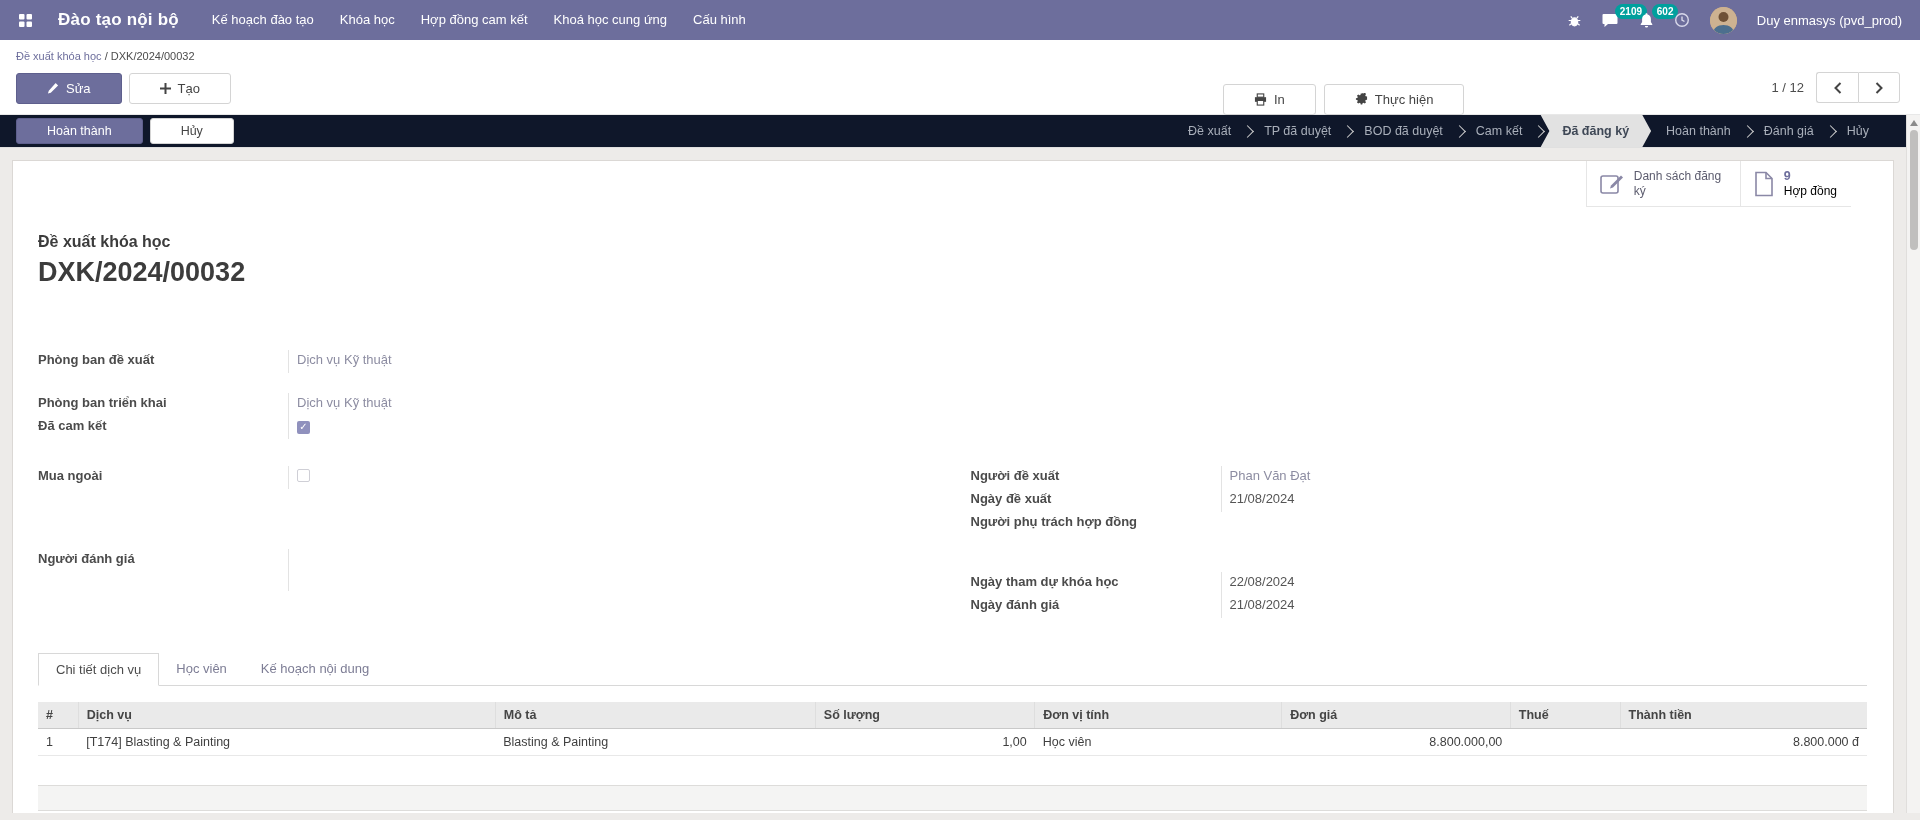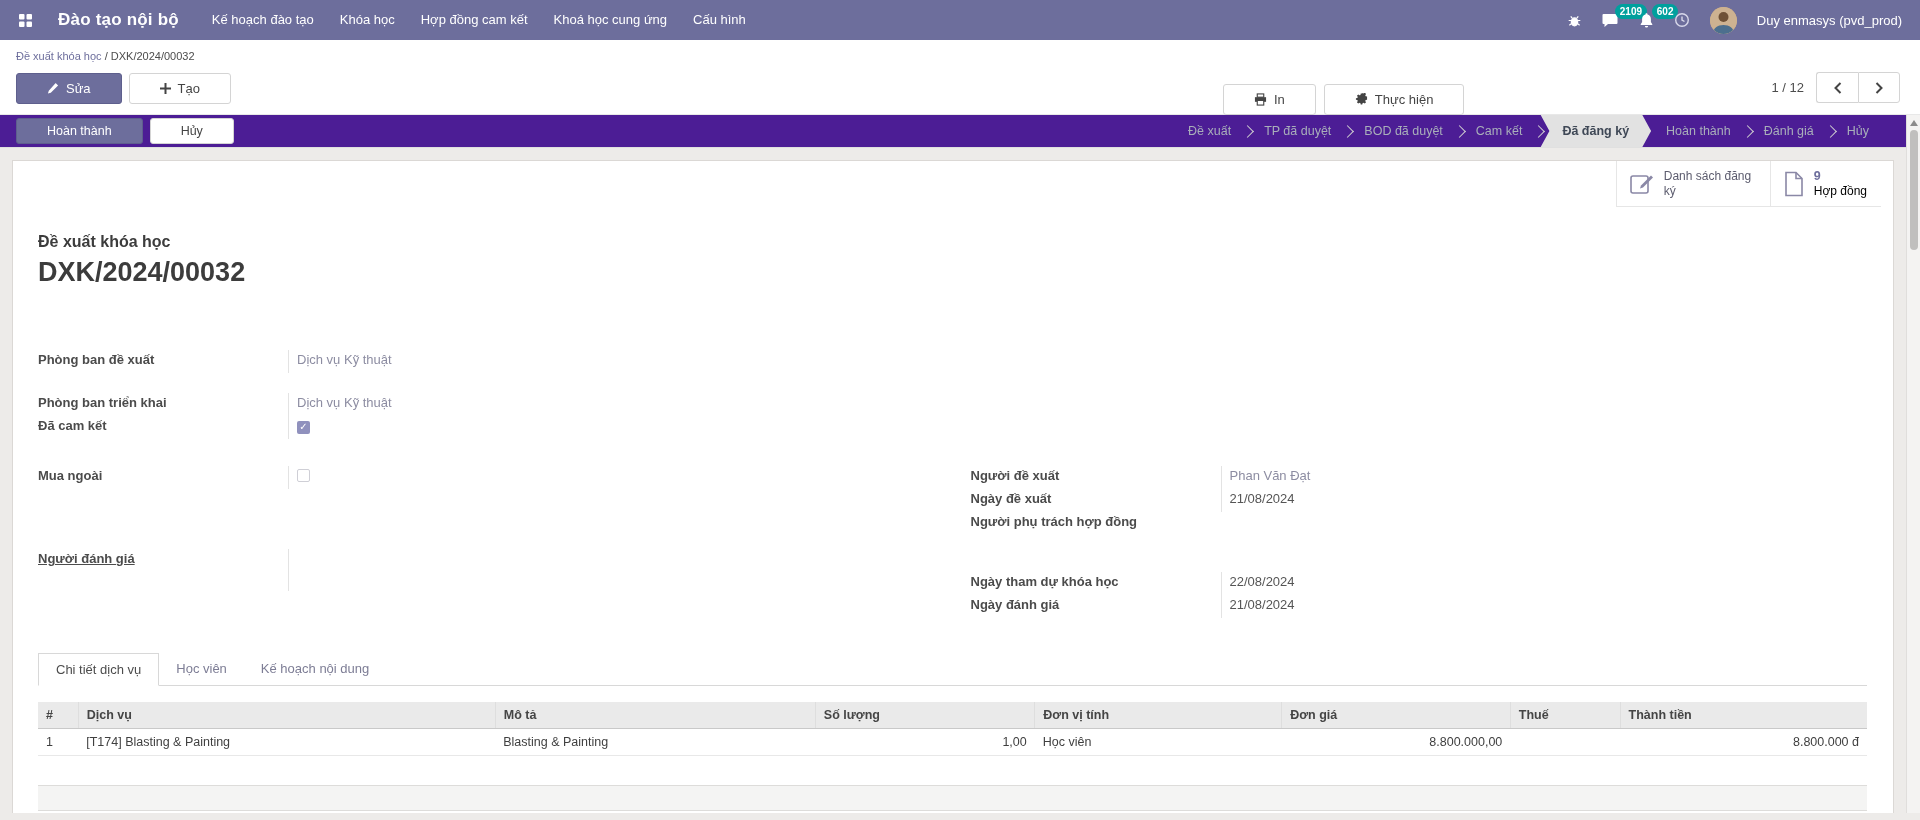--- a/index.html
+++ b/index.html
@@ -49,21 +49,21 @@
   
   .scroll-area { position:relative; height:698px; }
   .scrollbar {
     position:absolute; top:0; right:0; width:14px; height:100%;
     background:#f4f3f2; border-left:1px solid #e0dedc; z-index:5; cursor:pointer;
   }
   .sb-up { width:0; height:0; border-left:4px solid transparent; border-right:4px solid transparent; border-bottom:6px solid #8b8b8b; margin:5px auto 4px; }
   .sb-thumb { width:8px; margin:0 auto; height:120px; background:#c0bfbe; border-radius:4px; }
   
   .status-row {
-    background:#4c1d95; height:33px; display:flex; align-items:center;
+    background:#0f172a; height:33px; display:flex; align-items:center;
     padding:0 22px 0 16px; border-bottom:1px solid #dfdfdf; margin-right:14px;
   }
   .status-actions { display:flex; gap:7px; }
   .status-actions .btn { height:26px; font-size:12.5px; }
   .statusbar { margin-left:auto; display:flex; align-items:center; height:100%;text-align:center; }
   .sb-step {
     padding:0 15px; font-size:12.5px; color:#a9afba; line-height:33px; cursor:pointer; white-space:nowrap;
   }
   .sb-step.active {
     background:#e2e2e2; color:#3f4856; font-weight:bold; padding:0 22px;
@@ -73,21 +73,21 @@
     width:9px; height:9px; border-top:1px solid #d2d2d2; border-right:1px solid #d2d2d2;
     transform:rotate(45deg); margin:0 -3px; flex:0 0 auto;
   }
   
   .sheet-wrap { padding:12px 26px 0 12px; height:665px; }
   .sheet {
     background:#fff; border:1px solid #dbd8d5; border-bottom:none; height:100%;
     padding:12px 26px 0 25px; position:relative;
   }
   .smart-buttons {
-    position:absolute; top:0; right:12px; display:flex;
+    position:absolute; top:0; right:42px; display:flex;
     border-left:1px solid #e6e6e6; border-bottom:1px solid #e6e6e6;
   }
   .smart-btn {
     display:flex; align-items:center; gap:9px; padding:6px 14px 6px 12px; cursor:pointer;
     border-right:1px solid #e6e6e6; min-height:45px;
   }
   .smart-btn:last-child { border-right:none; }
   .smart-label { font-size:12px; color:#5c5c6e; width:92px; line-height:1.2; }
   .smart-stack { display:flex; flex-direction:column; line-height:1.2; }
   .smart-count { font-size:12.5px; font-weight:bold; color:#6d6e9c; }
@@ -96,21 +96,21 @@
   .title-block { margin-top:60px; }
   .title-label { font-size:16px; font-weight:bold; color:#3c3c3c; }
   .title-ref { font-size:27px; font-weight:bold; color:#3c3c3c; margin:6px 0 0; }
   
   .field-area { display:grid; grid-template-columns:1fr 1fr; column-gap:36px; margin-top:62px; }
   .frow { display:grid; grid-template-columns:250px 1fr; min-height:23px; align-items:flex-start; }
   .flabel { font-weight:bold; color:#4b4b4b; font-size:13px; padding-top:2px; }
   .fvalue { border-left:1px solid #e3e3e3; padding:2px 0 0 8px; min-height:23px; font-size:13px; }
   .val-link { color:#8d8da2; cursor:pointer; }
   .val-date { color:#555; }
-  .mt20 { margin-top:20px; } .mt27 { margin-top:27px; } .mt60 { margin-top:60px;text-decoration:underline; }
+  .mt20 { margin-top:20px; } .mt27 { margin-top:27px; } .mt60 { margin-top:60px; }
   .mt116 { margin-top:116px; } .mt37 { margin-top:37px; }
   .tall { min-height:42px; }
   .cb {
     width:13px; height:13px; border-radius:2px; display:inline-flex; align-items:center; justify-content:center;
     margin-top:1px; cursor:pointer;
   }
   .cb.checked { background:#9091bd; color:#fff; font-size:10px; line-height:1; }
   .cb.unchecked { background:#fff; border:1px solid #cfcfd6; }
   
   .tabs { display:flex; border-bottom:1px solid #d8d8d8; margin-top:34px; }

